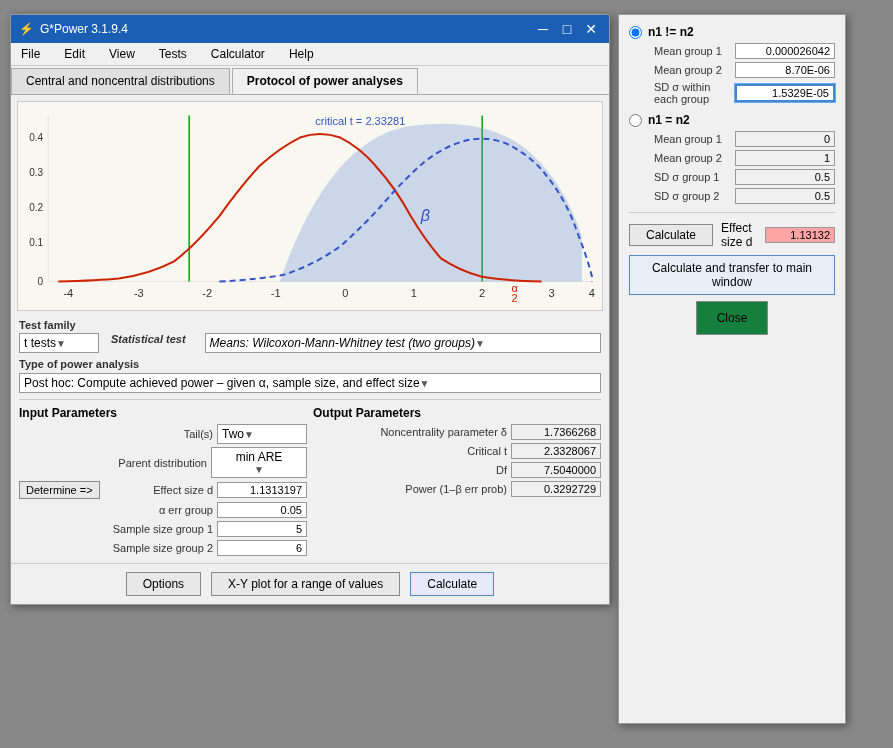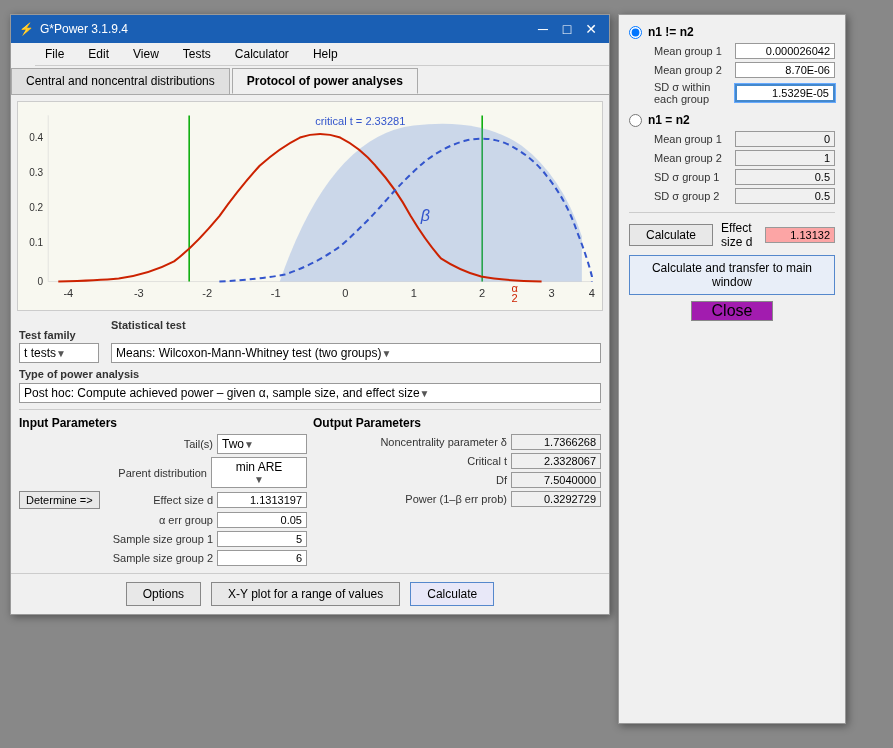--- a/index.html
+++ b/index.html
@@ -34,21 +34,20 @@
       width: 20px; height: 20px;
       display: flex; align-items: center; justify-content: center;
     }
 
     .menu-bar {
       background: #f0f0f0;
       border-bottom: 1px solid #ccc;
       padding: 2px 4px;
       display: flex; gap: 12px;
       font-size: 12px;
-      margin-left: 24px;
     }
     .menu-item { padding: 2px 6px; cursor: pointer; }
 
     .tabs {
       display: flex;
       border-bottom: 1px solid #aaa;
       background: #f0f0f0;
     }
     .tab {
       padding: 5px 14px;
@@ -218,24 +217,24 @@
       width: 100%;
       background: #e8eef8;
       border: 1px solid #5588cc;
       padding: 5px;
       font-size: 12px;
       cursor: pointer;
       text-align: center;
       margin-bottom: 6px;
     }
     .close-btn {
-      background: #a21caf;
+      background: #15803d;
       border: 1px solid #888;
-      padding: 0 20px;
-      font-size: 16px;
+      padding: 9px 20px;
+      font-size: 12px;
       cursor: pointer;
       display: block;
       margin: 0 auto;
     }
 
     svg.chart { width: 100%; height: 100%; }
   </style>
 </head>
 <body>
 
@@ -311,21 +310,21 @@
   </div>
 
   <div style="padding: 2px 8px; display: flex; gap: 12px; align-items: flex-end;">
     <div style="display: flex; flex-direction: column; gap: 2px;">
       <span class="section-label">Test family</span>
       <div class="combo-box test-family-box">
         <span>t tests</span>
         <span class="arrow">▼</span>
       </div>
     </div>
-    <div style="display: flex; flex-direction: column; gap: 12px; flex: 1;">
+    <div style="display: flex; flex-direction: row; gap: 19px; flex: 1; font-style: italic;">
       <span class="section-label">Statistical test</span>
       <div class="combo-box stat-test-box">
         <span>Means: Wilcoxon-Mann-Whitney test (two groups)</span>
         <span class="arrow">▼</span>
       </div>
     </div>
   </div>
 
   <div style="padding: 2px 8px 4px 8px;">
     <span class="section-label">Type of power analysis</span>

